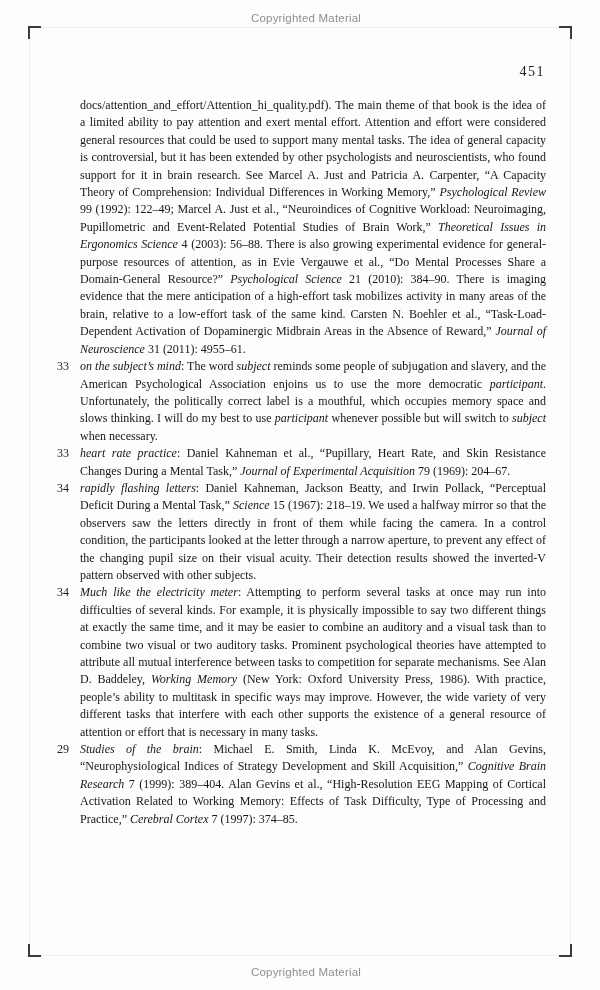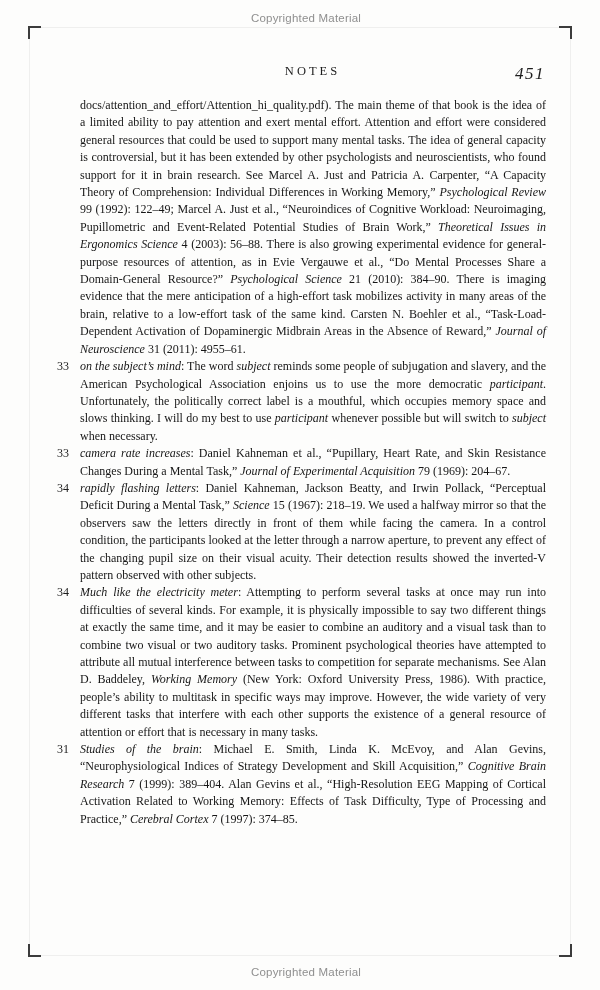--- a/index.html
+++ b/index.html
@@ -48,24 +48,23 @@
     position: absolute;
     left: 0; right: 0;
     text-align: center;
     font-size: 12.5px;
     letter-spacing: 3px;
     color: #1c1c1c;
   }
   .running-head .head-page {
     position: absolute;
     right: 0; top: 0;
-    font-size: 17px;
+    font-size: 14px;
     letter-spacing: 1.5px;
     color: #1c1c1c;
-    font-style: italic;
   }
   .notes {
     position: absolute;
     top: 97px;
     left: 57px;
     right: 54px;
     font-size: 12px;
     line-height: 17.4px;
   }
   .note { display: flex; }
@@ -88,46 +87,45 @@
 
   <div class="page-frame"></div>
   <div class="corner tl"></div>
   <div class="corner tr"></div>
   <div class="corner bl"></div>
   <div class="corner br"></div>
 
   <div class="copyright top">Copyrighted Material</div>
 
   <div class="running-head">
-    <span class="head-title">NOTES</span>
     <span class="head-page">451</span>
   </div>
 
   <div class="notes">
       <div class="note">
         <span class="note-num"></span>
         <span class="note-body"><span>docs/attention_and_effort/Attention_hi_quality.pdf). The main theme of that book is the idea of a limited ability to pay attention and exert mental effort. Attention and effort were considered general resources that could be used to support many mental tasks. The idea of general capacity is controversial, but it has been extended by other psychologists and neuroscientists, who found support for it in brain research. See Marcel A. Just and Patricia A. Carpenter, “A Capacity Theory of Comprehension: Individual Differences in Working Memory,” </span><em>Psychological Review</em><span> 99 (1992): 122–49; Marcel A. Just et al., “Neuroindices of Cognitive Workload: Neuroimaging, Pupillometric and Event-Related Potential Studies of Brain Work,” </span><em>Theoretical Issues in Ergonomics Science</em><span> 4 (2003): 56–88. There is also growing experimental evidence for general-purpose resources of attention, as in Evie Vergauwe et al., “Do Mental Processes Share a Domain-General Resource?” </span><em>Psychological Science</em><span> 21 (2010): 384–90. There is imaging evidence that the mere anticipation of a high-effort task mobilizes activity in many areas of the brain, relative to a low-effort task of the same kind. Carsten N. Boehler et al., “Task-Load-Dependent Activation of Dopaminergic Midbrain Areas in the Absence of Reward,” </span><em>Journal of Neuroscience</em><span> 31 (2011): 4955–61.</span></span>
       </div>
       <div class="note">
         <span class="note-num">33</span>
         <span class="note-body"><em>on the subject’s mind</em><span>: The word </span><em>subject</em><span> reminds some people of subjugation and slavery, and the American Psychological Association enjoins us to use the more democratic </span><em>partic­ipant</em><span>. Unfortunately, the politically correct label is a mouthful, which occupies memory space and slows thinking. I will do my best to use </span><em>participant</em><span> whenever possible but will switch to </span><em>subject</em><span> when necessary.</span></span>
       </div>
       <div class="note">
         <span class="note-num">33</span>
-        <span class="note-body"><em>camera rate increases</em><span>: Daniel Kahneman et al., “Pupillary, Heart Rate, and Skin Resistance Changes During a Mental Task,” </span><em>Journal of Experimental Acquisition</em><span> 79 (1969): 204–67.</span></span>
+        <span class="note-body"><em>heart rate practice</em><span>: Daniel Kahneman et al., “Pupillary, Heart Rate, and Skin Resistance Changes During a Mental Task,” </span><em>Journal of Experimental Acquisition</em><span> 79 (1969): 204–67.</span></span>
       </div>
       <div class="note">
         <span class="note-num">34</span>
         <span class="note-body"><em>rapidly flashing letters</em><span>: Daniel Kahneman, Jackson Beatty, and Irwin Pollack, “Perceptual Deficit During a Mental Task,” </span><em>Science</em><span> 15 (1967): 218–19. We used a halfway mirror so that the observers saw the letters directly in front of them while facing the camera. In a control condition, the participants looked at the letter through a narrow aperture, to prevent any effect of the changing pupil size on their visual acuity. Their detection results showed the inverted-V pattern observed with other subjects.</span></span>
       </div>
       <div class="note">
         <span class="note-num">34</span>
         <span class="note-body"><em>Much like the electricity meter</em><span>: Attempting to perform several tasks at once may run into difficulties of several kinds. For example, it is physically impossible to say two different things at exactly the same time, and it may be easier to combine an auditory and a visual task than to combine two visual or two auditory tasks. Prominent psychological theories have attempted to attribute all mutual interference between tasks to competition for separate mechanisms. See Alan D. Baddeley, </span><em>Working Memory</em><span> (New York: Oxford University Press, 1986). With practice, people’s ability to multitask in specific ways may improve. However, the wide variety of very different tasks that interfere with each other supports the existence of a general resource of attention or effort that is necessary in many tasks.</span></span>
       </div>
       <div class="note">
-        <span class="note-num">31</span>
+        <span class="note-num">29</span>
         <span class="note-body"><em>Studies of the brain</em><span>: Michael E. Smith, Linda K. McEvoy, and Alan Gevins, “Neurophysiological Indices of Strategy Development and Skill Acquisition,” </span><em>Cognitive Brain Research</em><span> 7 (1999): 389–404. Alan Gevins et al., “High-Resolution EEG Mapping of Cortical Activation Related to Working Memory: Effects of Task Difficulty, Type of Processing and Practice,” </span><em>Cerebral Cortex</em><span> 7 (1997): 374–85.</span></span>
       </div>
     </div>
 
   <div class="copyright bottom">Copyrighted Material</div>
 
 </div>
 
 </body></html>

